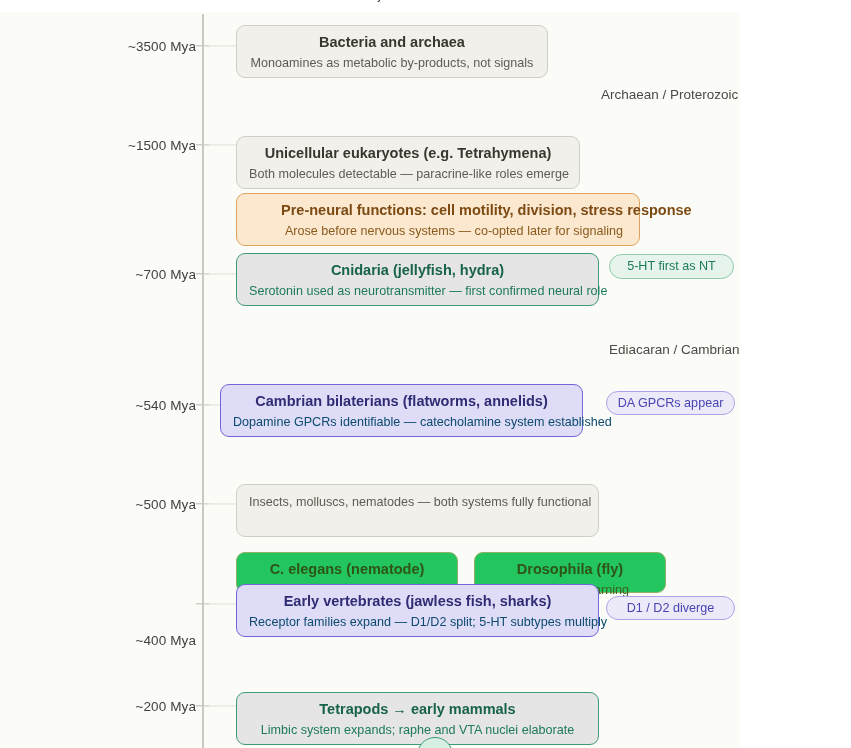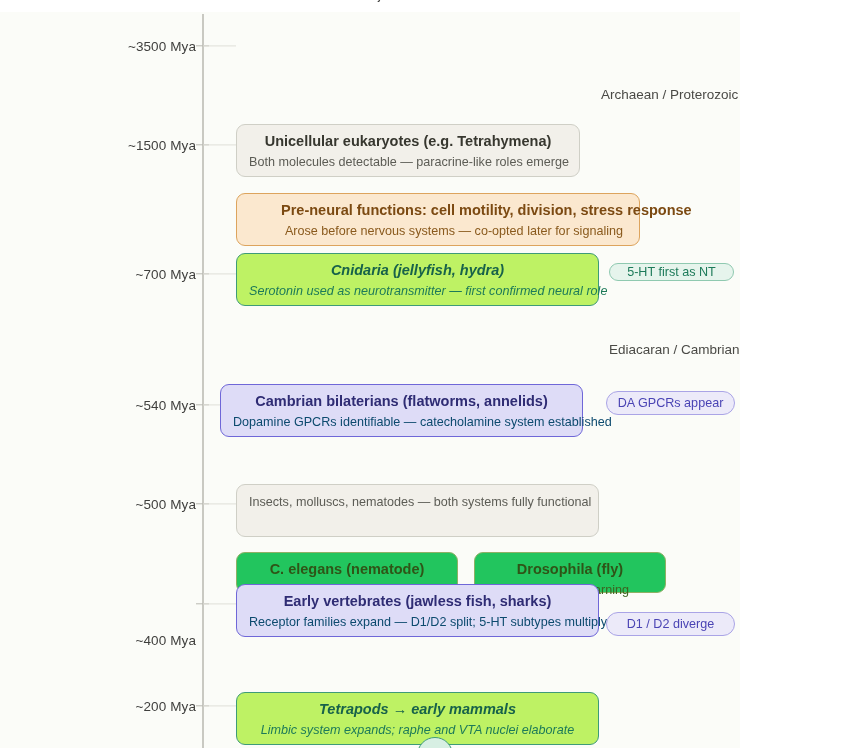--- a/index.html
+++ b/index.html
@@ -117,21 +117,21 @@
   .card.neutral { background:#f2f0ea; border-color:#cfcfc6; }
   .card.neutral .c-title { color:#37372f; }
   .card.neutral .c-sub   { color:#5c5c55; }
 
   
   .card.amber { background:#fbe8cf; border-color:#dda45d; }
   .card.amber .c-title { color:#7c4a12; }
   .card.amber .c-sub   { color:#8a5a1d; }
 
   
-  .card.teal { background:#bef264; border-color:#3e9b78;font-style:italic; }
+  .card.teal { background:#e5e5e5; border-color:#3e9b78; }
   .card.teal .c-title { color:#17624a; }
   .card.teal .c-sub   { color:#1d7a59; }
 
   
   .card.indigo { background:#dedcf7; border-color:#6f67d8; }
   .card.indigo .c-title { color:#2f2c74; }
   .card.indigo .c-sub   { color:#0c4a6e; }
 
   
   .card.leaf { background:#22c55e; border-color:#8fb065; }
@@ -205,22 +205,26 @@
   <div class="tick-mark" style="top:604px"></div>
   <div class="tick-connector" style="top:604px; width:33px"></div>
 
   <div class="tick-label" style="top:706px">~200 Mya</div>
   <div class="tick-mark" style="top:706px"></div>
   <div class="tick-connector" style="top:706px; width:33px"></div>
 
   <div class="era-label" style="left:601px; top:94px">Archaean / Proterozoic</div>
   <div class="era-label" style="left:609px; top:349px">Ediacaran / Cambrian</div>
 
-
-  <div class="card neutral" style="left:236px; top:124px; width:344px; height:53px;">
+  <div class="card neutral" style="left:236px; top:25px; width:312px; height:53px;">
+    <div class="c-title">Bacteria and archaea</div>
+    <div class="c-sub">Monoamines as metabolic by-products, not signals</div>
+  </div>
+
+  <div class="card neutral" style="left:236px; top:136px; width:344px; height:53px;">
     <div class="c-title">Unicellular eukaryotes (e.g. Tetrahymena)</div>
     <div class="c-sub">Both molecules detectable — paracrine-like roles emerge</div>
   </div>
 
   <div class="card amber" style="left:236px; top:193px; width:404px; height:53px;padding-left:44px;">
     <div class="c-title">Pre-neural functions: cell motility, division, stress response</div>
     <div class="c-sub">Arose before nervous systems — co-opted later for signaling</div>
   </div>
 
   <div class="card teal" style="left:236px; top:253px; width:363px; height:53px;">
@@ -250,27 +254,27 @@
   <div class="card indigo" style="left:236px; top:584px; width:363px; height:53px;">
     <div class="c-title">Early vertebrates (jawless fish, sharks)</div>
     <div class="c-sub">Receptor families expand — D1/D2 split; 5-HT subtypes multiply</div>
   </div>
 
   <div class="card teal" style="left:236px; top:692px; width:363px; height:53px;">
     <div class="c-title">Tetrapods → early mammals</div>
     <div class="c-sub">Limbic system expands; raphe and VTA nuclei elaborate</div>
   </div>
 
-  <div class="badge teal" style="left:609px; top:263px; width:125px; height:18px;">
+  <div class="badge teal" style="left:609px; top:254px; width:125px; height:25px;">
     <span>5-HT first as NT</span>
   </div>
 
   <div class="badge indigo" style="left:606px; top:391px; width:129px; height:24px;">
     <span>DA GPCRs appear</span>
   </div>
 
-  <div class="badge indigo" style="left:606px; top:612px; width:129px; height:24px;">
+  <div class="badge indigo" style="left:606px; top:596px; width:129px; height:24px;">
     <span>D1 / D2 diverge</span>
   </div>
 
   <div id="bottom-node"></div>
 
 </div>
 
 </body></html>

